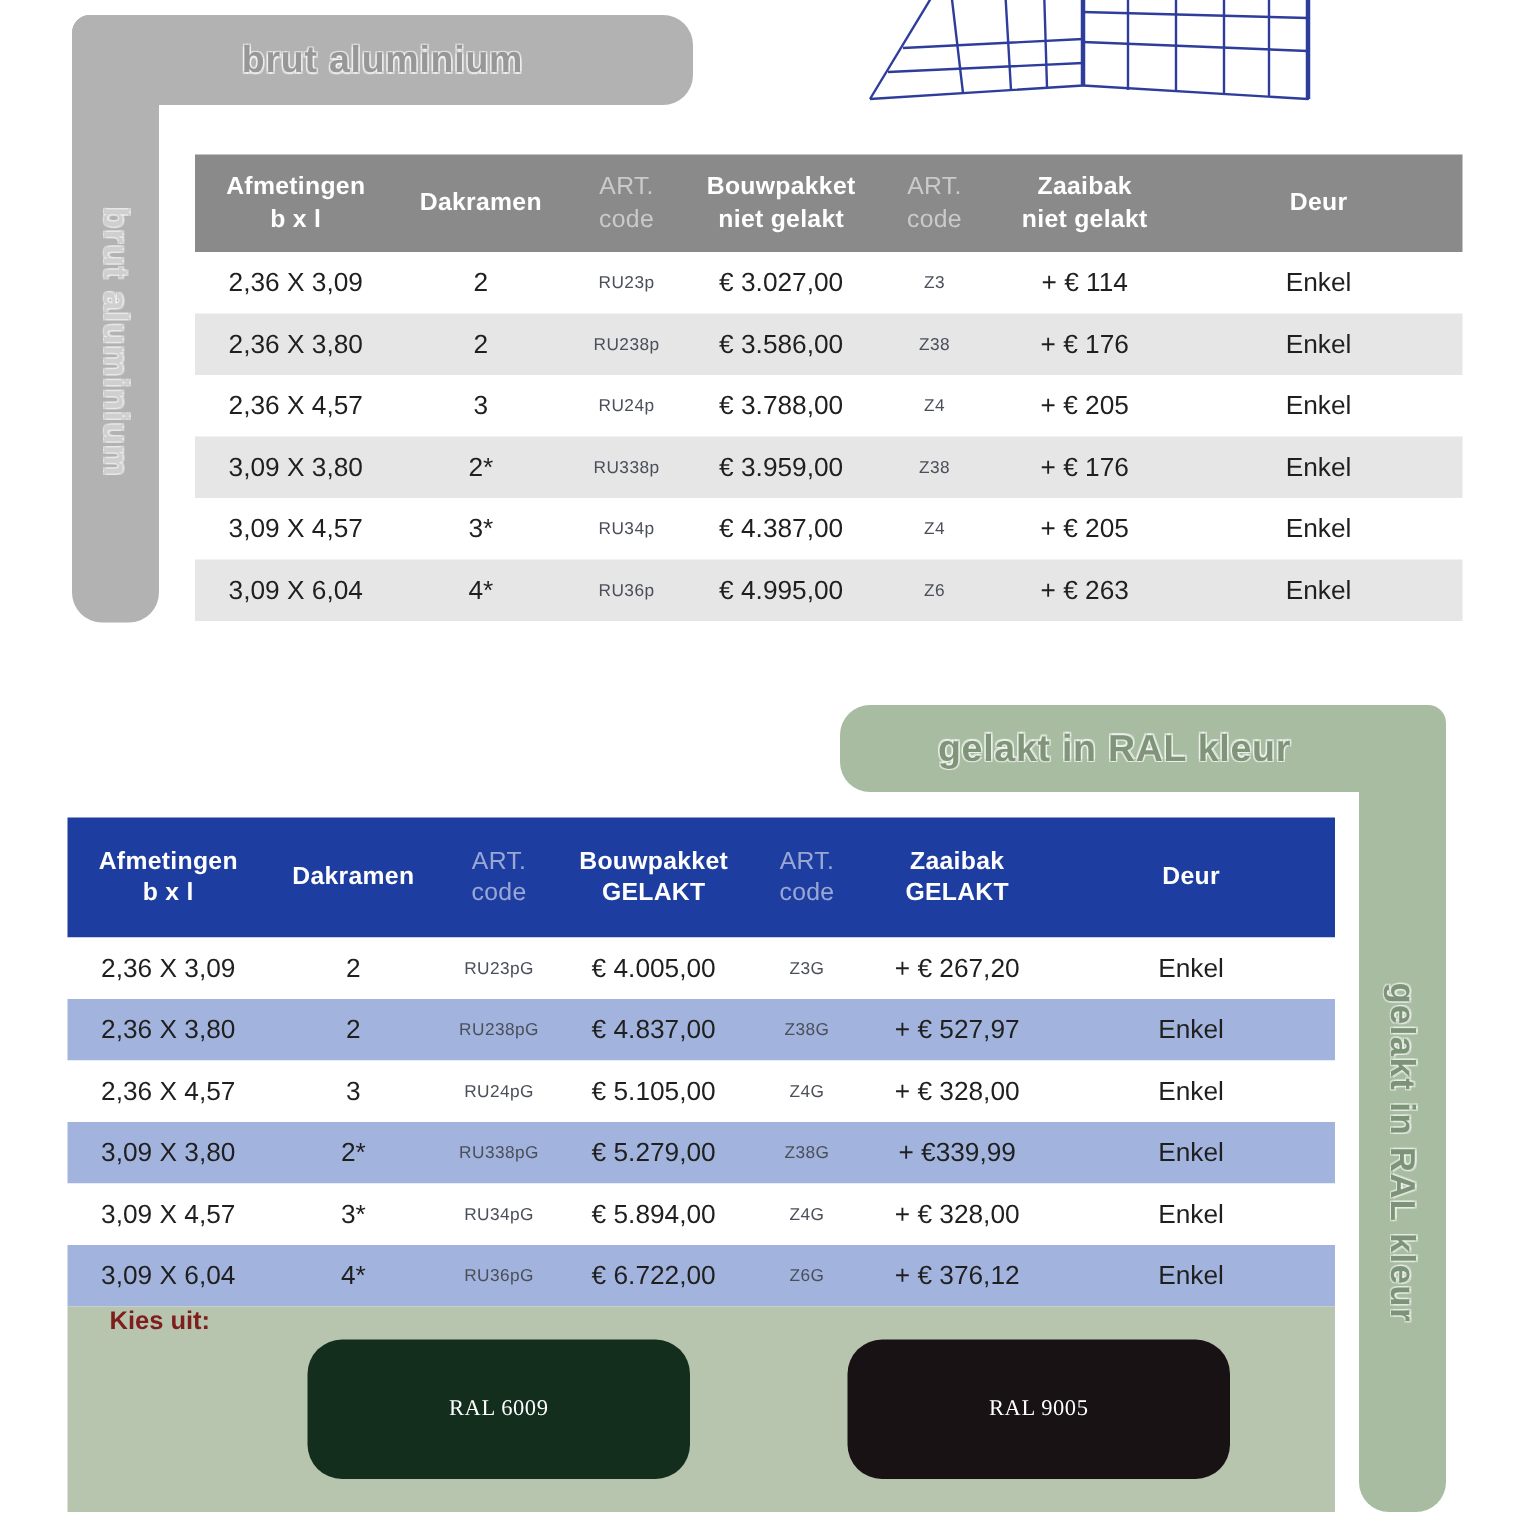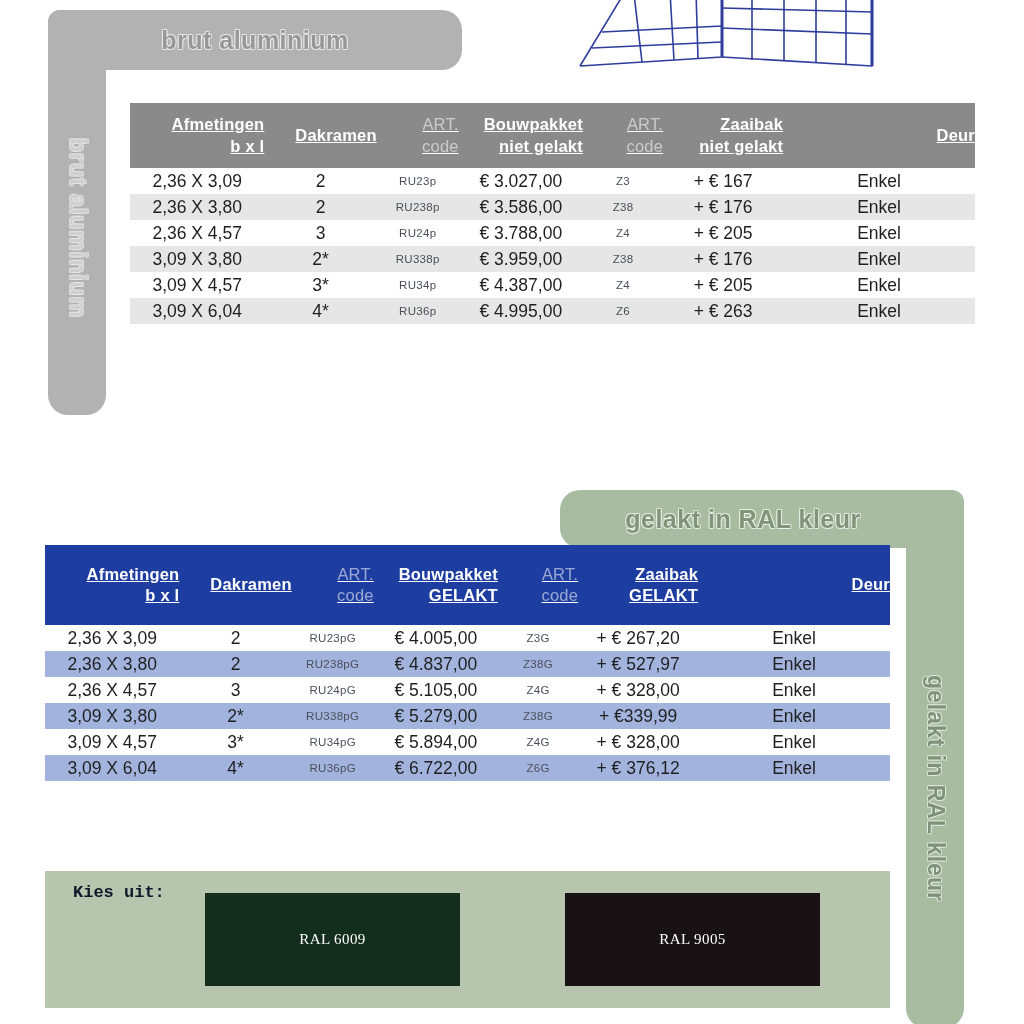--- a/index.html
+++ b/index.html
@@ -11,21 +11,21 @@
   }
   .page { position:relative; width:1024px; height:1024px; background:#fff;padding-left:28px; }
 
   
   .greenhouse { position:absolute; left:572px; top:0; width:306px; height:70px; overflow:hidden; }
   .greenhouse svg g { stroke: var(--greenhouse-stroke, #2e3d9c); }
 
   
   .band-h, .band-v { position:absolute; }
   .gray-band  { background: var(--gray-band, #b2b2b2); }
-  .green-band { background: var(--green-band, #a8bca2); margin-top: 20px; }
+  .green-band { background: var(--green-band, #a8bca2); }
 
   .brut-band-h  { left:48px;  top:10px;  width:414px; height:60px;  border-radius:12px 20px 20px 0; display:flex; align-items:center; justify-content:center; }
   .brut-band-v  { left:48px;  top:10px;  width:58px;  height:405px; border-radius:12px 0 20px 20px; display:flex; justify-content:center; }
   .gelakt-band-h{ left:560px; top:470px; width:366px; height:58px;  border-radius:20px 12px 0 20px; display:flex; align-items:center; justify-content:center; }
   .gelakt-band-v{ left:906px; top:470px; width:58px;  height:538px; border-radius:0 12px 20px 20px; display:flex; justify-content:center; }
 
   .banner-text {
     font-weight:700; font-size:25px; letter-spacing:.5px;
     text-shadow:1px 1px 0 rgba(255,255,255,.55), -1px -1px 0 rgba(255,255,255,.55),
                 1px -1px 0 rgba(255,255,255,.55), -1px 1px 0 rgba(255,255,255,.55);
@@ -42,49 +42,48 @@
   .gray-vlabel  { color:#cfcfcf; margin-top:128px; }
   .green-vlabel { color:#7d9377; margin-top:185px; }
 
   
   .ptable { position:absolute; width:845px; --cols:15.9% 13.3% 9.7% 14.7% 9.5% 14.2% 1fr; }
   .brut-table   { left:130px; top:103px; }
   .gelakt-table { left:45px;  top:545px; }
 
   .thead {
     display:grid; grid-template-columns:var(--cols);
-    align-items:center; text-align:right;
+    align-items:center; text-align:center;
     color:#fff;
-    text-decoration:underline;
   }
   .brut-table   .thead { background:var(--gray-header, #8a8a8a); min-height:65px; }
   .gelakt-table .thead { background:var(--blue-header, #1e3da0); min-height:80px; }
 
   .th { font-weight:700; font-size:16.5px; line-height:1.3; letter-spacing:.2px; }
   .th.dim { color:rgba(255,255,255,.55); font-weight:500; }
 
   .trow {
     display:grid; grid-template-columns:var(--cols);
     align-items:center; text-align:center;
-    height:26px; font-size:17.5px; color:#1f1f1f; background:#fff;
+    height:41px; font-size:17.5px; color:#1f1f1f; background:#fff;
   }
   .brut-table   .trow.alt { background:var(--gray-row, #e6e6e6); }
   .gelakt-table .trow.alt { background:var(--blue-row, #a2b4de); }
   .td.artcode { font-size:11.5px; color:#4b4f5a; letter-spacing:.3px; }
 
   
   .kies {
     position:absolute; left:45px; top:871px; width:845px; height:137px;
     background:var(--kies-bg, #b7c5ae);
   }
-  .kies-label { position:absolute; left:28px; top:12px; font-weight:700; font-size:17px; color:#0f172a;font-family:Liberation Mono, monospace; }
+  .kies-label { position:absolute; left:28px; top:0; font-weight:700; font-size:17px; color:#7f1d1d; }
   .swatches { position:absolute; left:160px; top:22px; display:flex; gap:105px; }
   .swatch {
     width:255px; height:93px;
-    display:flex; align-items:center; justify-content:center;
+    display:flex; align-items:center; justify-content:center;border-radius:23px;
   }
   .swatch-label {
     font-family:"Liberation Serif","DejaVu Serif",serif;
     color:#fff; font-size:15px; letter-spacing:.4px;
   }
 </style>
 </head>
 <body>
 
 <div class="page">
@@ -140,21 +139,21 @@
           <div class="th">
             <div>Deur</div>
           </div>
         </div>
         <div class="trow">
           <div class="td">2,36 X 3,09</div>
           <div class="td">2</div>
           <div class="td artcode">RU23p</div>
           <div class="td">€ 3.027,00</div>
           <div class="td artcode">Z3</div>
-          <div class="td">+ € 167</div>
+          <div class="td">+ € 114</div>
           <div class="td">Enkel</div>
         </div>
         <div class="trow alt">
           <div class="td">2,36 X 3,80</div>
           <div class="td">2</div>
           <div class="td artcode">RU238p</div>
           <div class="td">€ 3.586,00</div>
           <div class="td artcode">Z38</div>
           <div class="td">+ € 176</div>
           <div class="td">Enkel</div>

